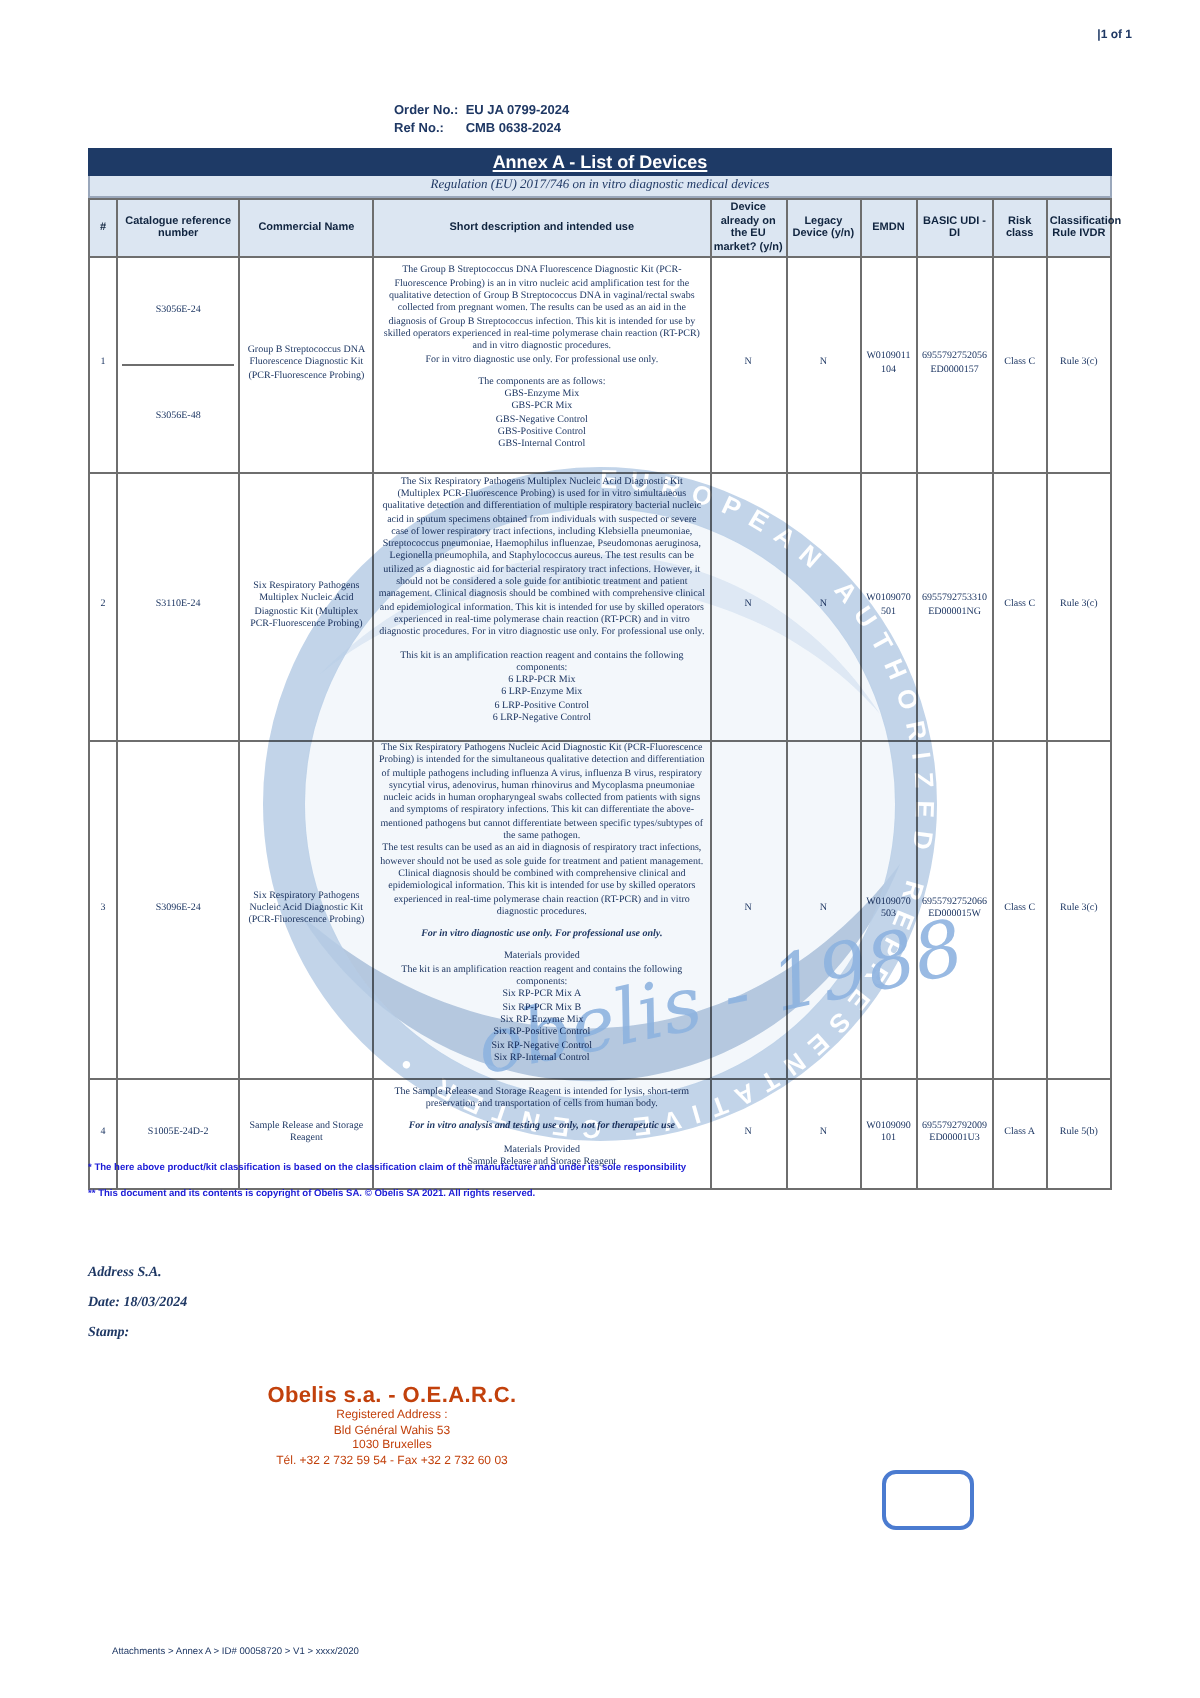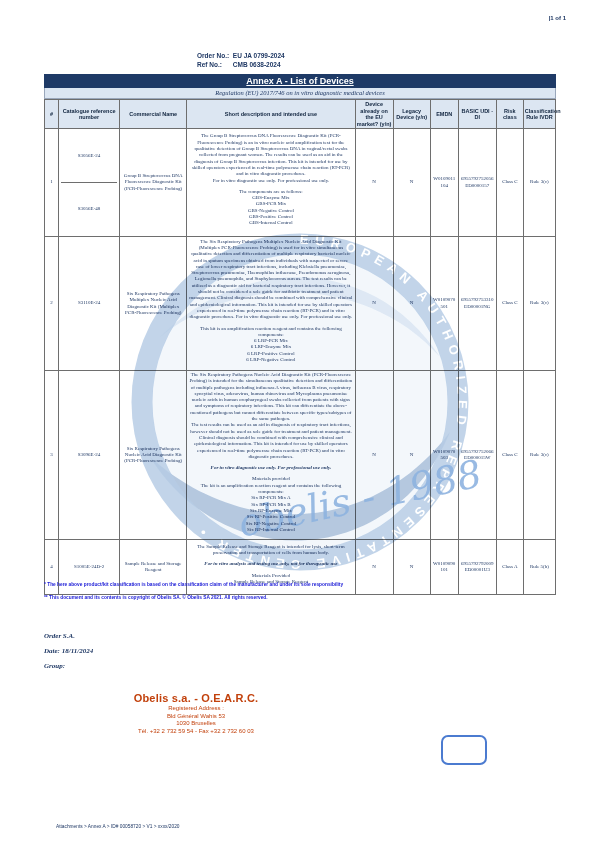--- a/index.html
+++ b/index.html
@@ -189,23 +189,23 @@
     </text>
     <text x="-85" y="120" transform="rotate(-12)" font-family="DejaVu Serif, serif" font-style="italic" font-size="38" fill="#79a5da" opacity="0.9">obelis - 1988</text>
   </svg>
 
   <div class="footnotes">
     <div>* The here above product/kit classification is based on the classification claim of the manufacturer and under its sole responsibility</div>
     <div>** This document and its contents is copyright of Obelis SA. © Obelis SA 2021. All rights reserved.</div>
   </div>
 
   <div class="signblock">
-    <div>Order S.A.</div>
-    <div>Date: 18/11/2024</div>
-    <div>Group:</div>
+    <div>Address S.A.</div>
+    <div>Date: 18/03/2024</div>
+    <div>Stamp:</div>
   </div>
 
   <div class="stamp">
     <div class="stamp-title">Obelis s.a. - O.E.A.R.C.</div>
     <div class="stamp-line">Registered Address :</div>
     <div class="stamp-line">Bld Général Wahis 53</div>
     <div class="stamp-line">1030 Bruxelles</div>
     <div class="stamp-line">Tél. +32 2 732 59 54 - Fax +32 2 732 60 03</div>
   </div>
 

